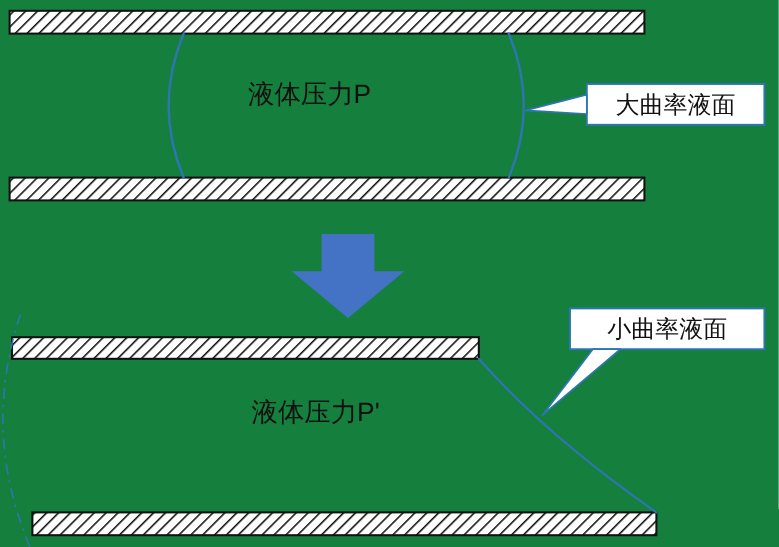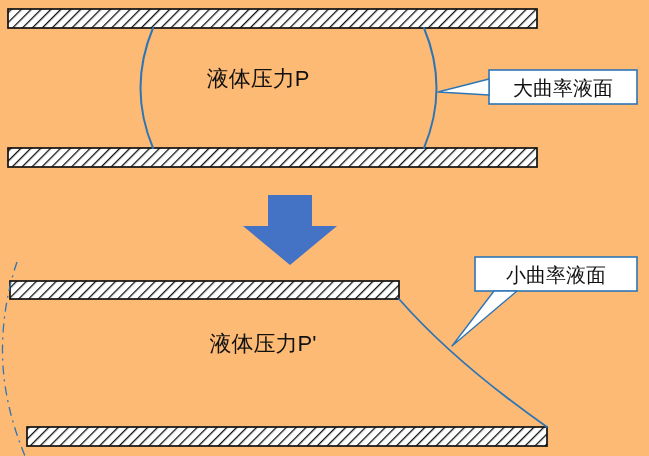--- a/index.html
+++ b/index.html
@@ -1,20 +1,20 @@
 <!DOCTYPE html>
 <html style="--curve-blue: #2E75B6; --arrow-blue: #4472C4; --ink: #111111;"><head>
 <meta charset="utf-8">
 <style>
   html, body { margin: 0; padding: 0; background: #ffffff; }
   .stage {
     position: relative;
     width: 649px;
     height: 456px;
-    background: #fdba74;
+    background: #15803d;
     overflow: hidden;
     font-family: "Liberation Sans", "DejaVu Sans", sans-serif;
   }
   svg { display: block; }
   .plate {
     fill: url(#hatch);
     stroke: var(--ink, #111111);
     stroke-width: 1.7;
   }
   .curve {

